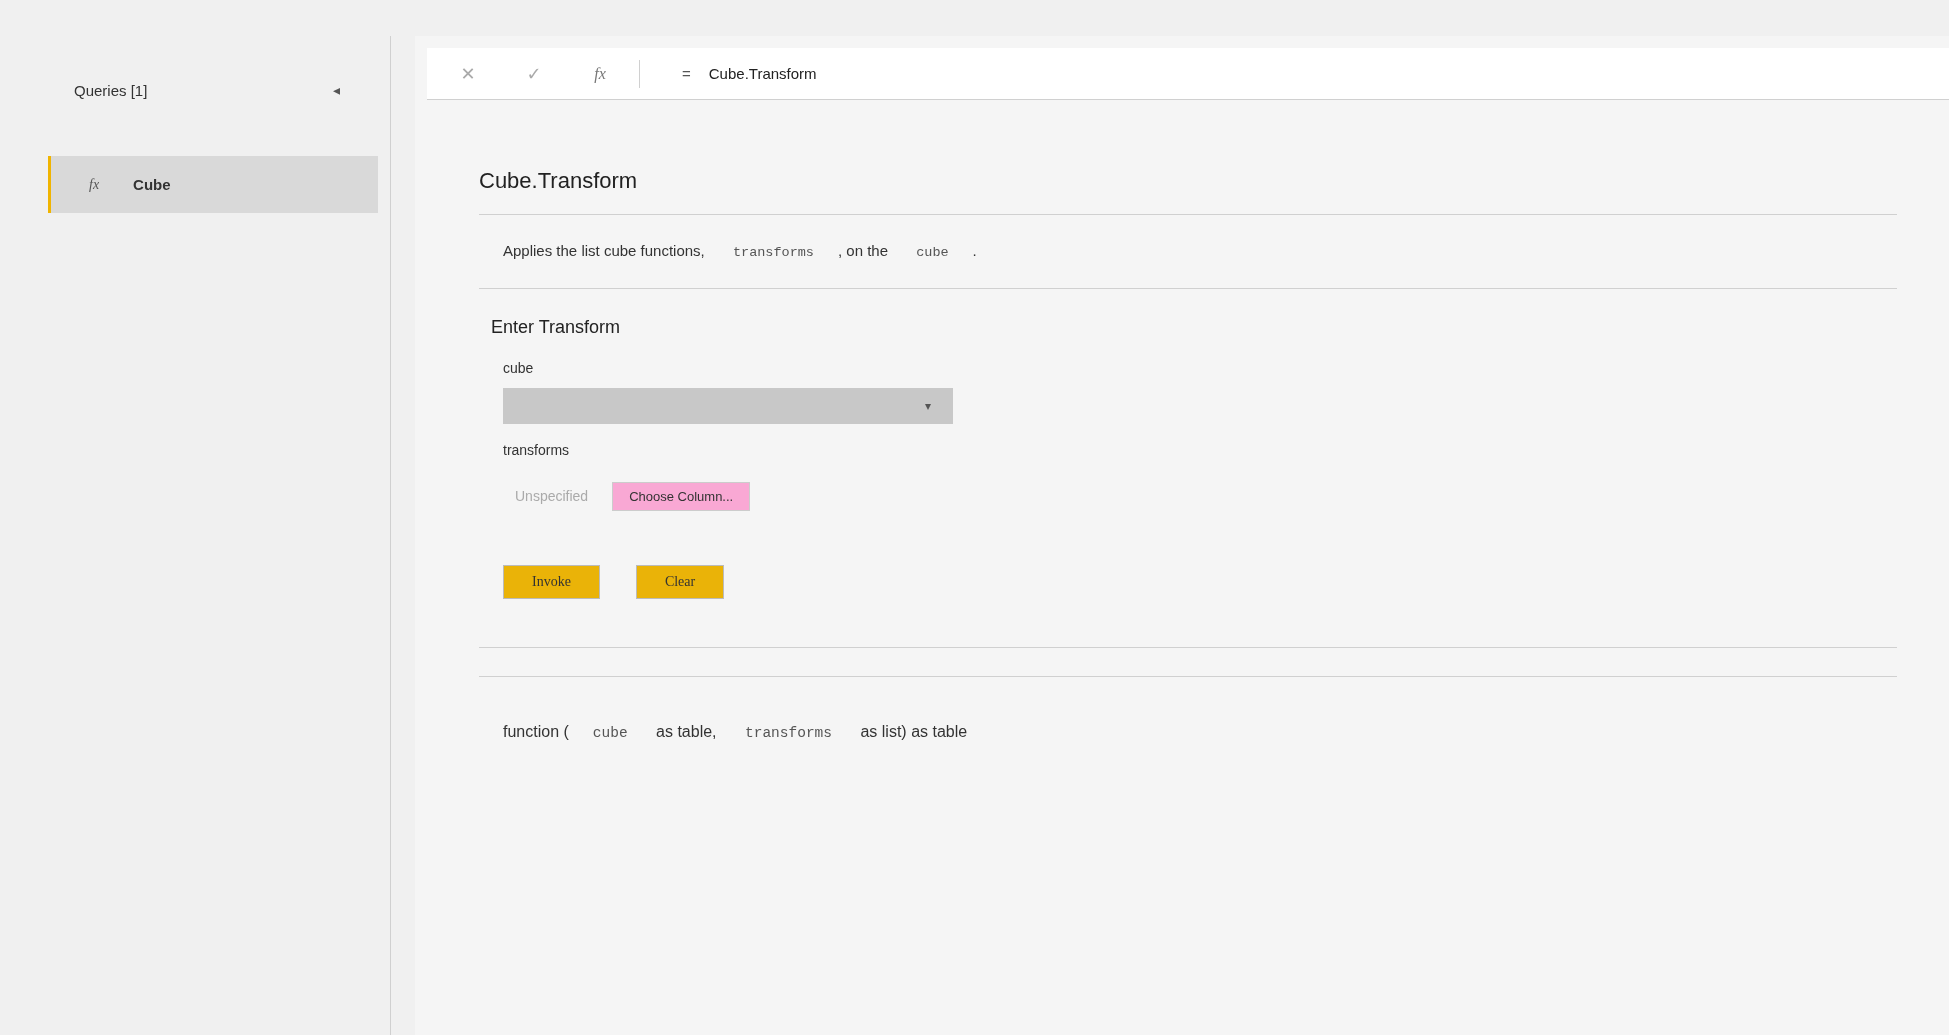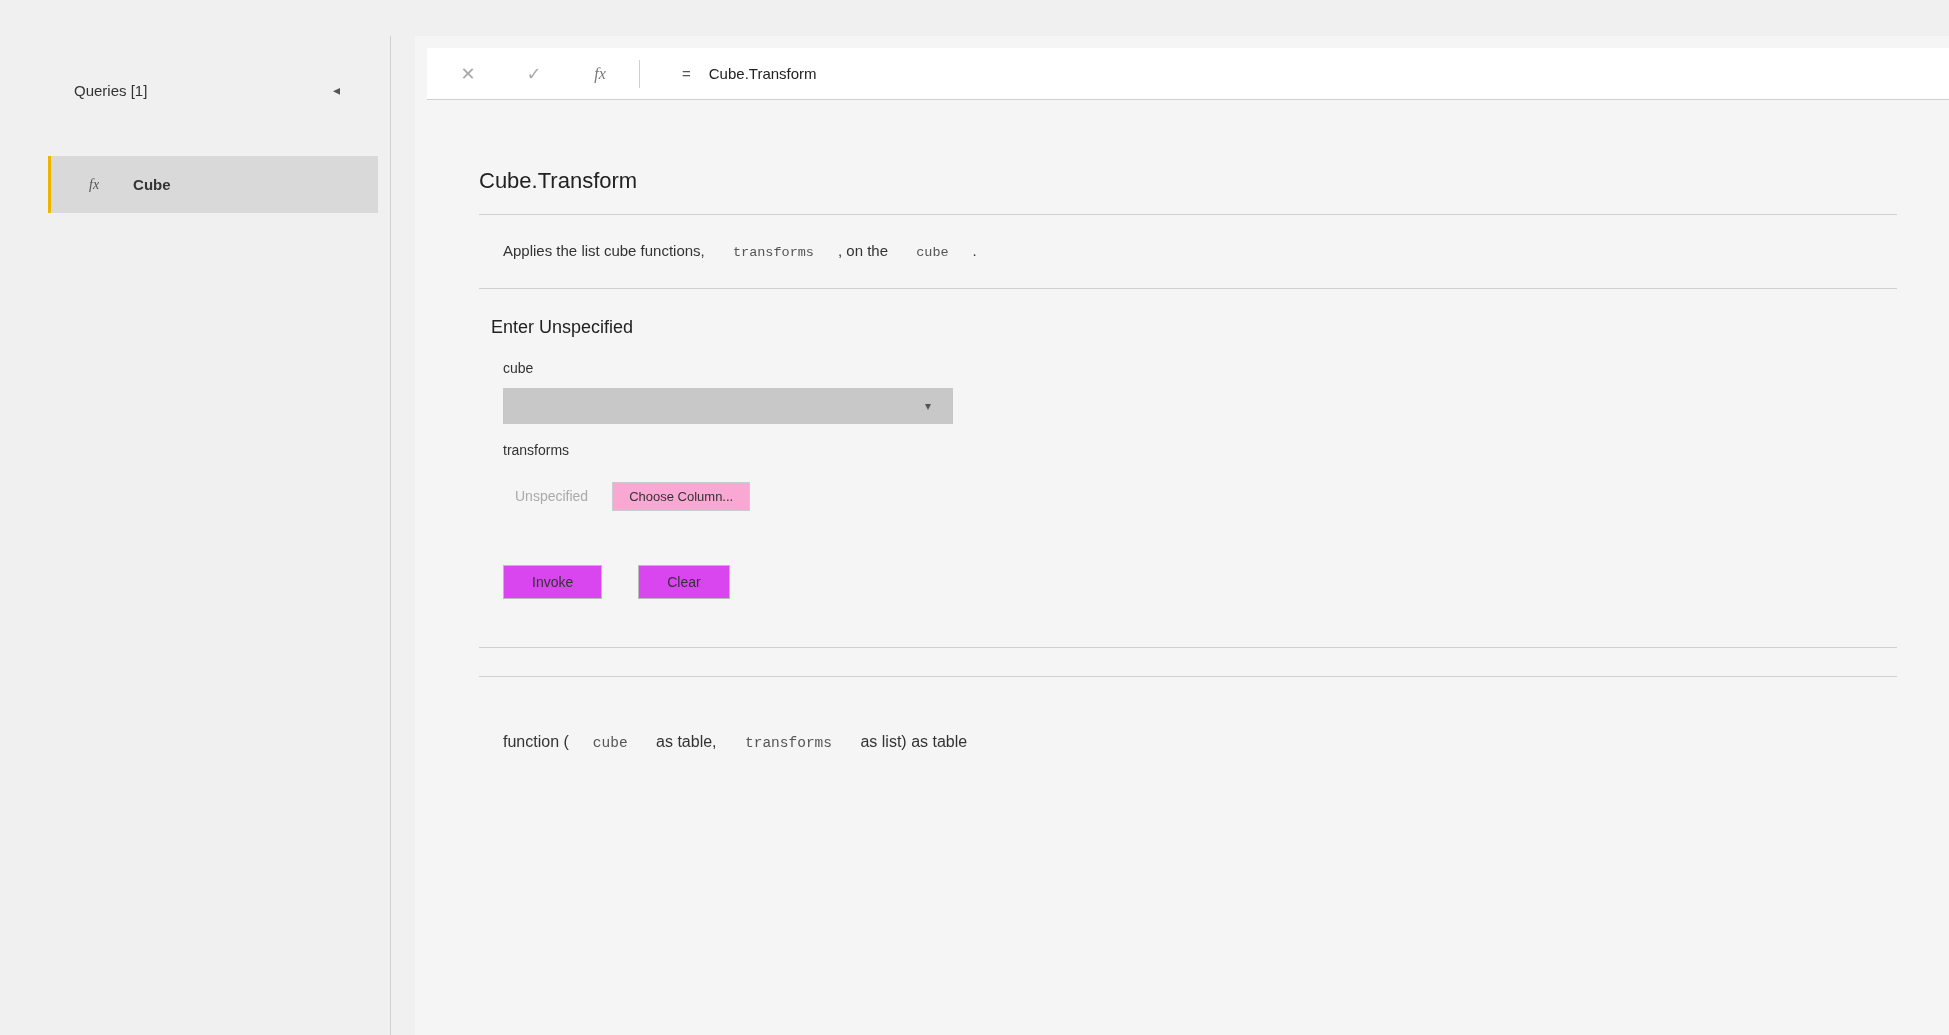--- a/index.html
+++ b/index.html
@@ -203,28 +203,29 @@
 
     .action-buttons {
       display: flex;
       gap: 12px;
       margin-top: 30px;
     }
     .btn-invoke, .btn-clear {
       padding: 8px 28px;
       font-size: 14px;
       border: 1px solid #bbb;
-      background: #d946ef;
-      cursor: pointer;
-      color: #333;
+      background: #eab308;
+      cursor: pointer;
+      color: #333;
+      font-family: Liberation Serif, serif;
     }
 
     .function-signature-section {
       margin-top: 28px;
-      padding-top: 40px;
+      padding-top: 30px;
       border-top: 1px solid #d0d0d0;
     }
     .function-signature {
       font-size: 16px;
       color: #333;
       line-height: 1.6;
     }
     .function-signature .code-inline {
       font-family: 'Courier New', Courier, monospace;
       font-size: 14.5px;
@@ -276,21 +277,21 @@
 
     <div class="func-title">Cube.Transform</div>
 
     <div class="description-section">
       <span class="description-text">
         <span>Applies the list cube functions, </span><span class="code-inline">transforms</span><span>, on the </span><span class="code-inline">cube</span><span>.</span>
       </span>
     </div>
 
     <div class="params-section">
-      <div class="params-title">Enter Unspecified</div>
+      <div class="params-title">Enter Transform</div>
 
       <div class="param-group">
         <div class="param-label">cube</div>
         <div class="param-dropdown-wrapper">
           <span></span>
           <span class="param-dropdown-arrow">▾</span>
         </div>
       </div>
 
       <div class="param-group">

